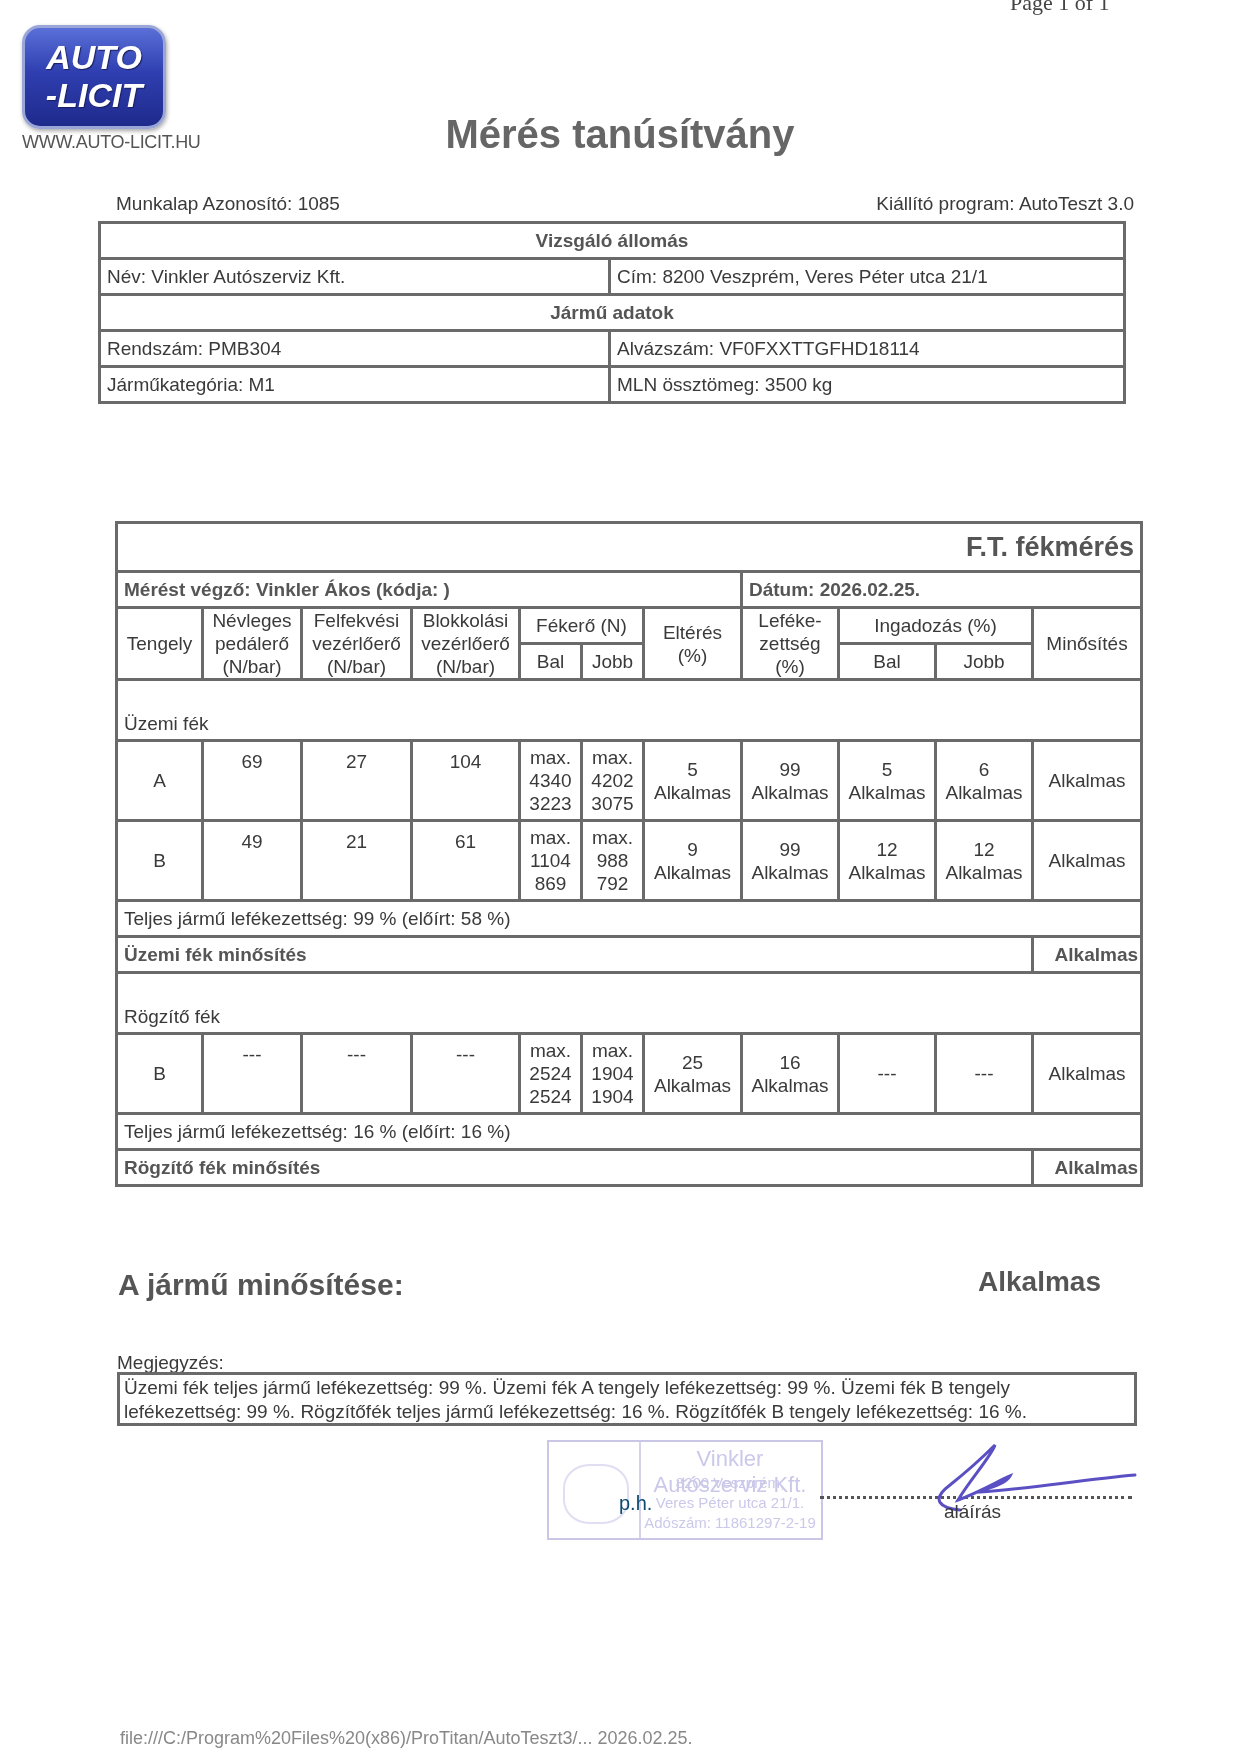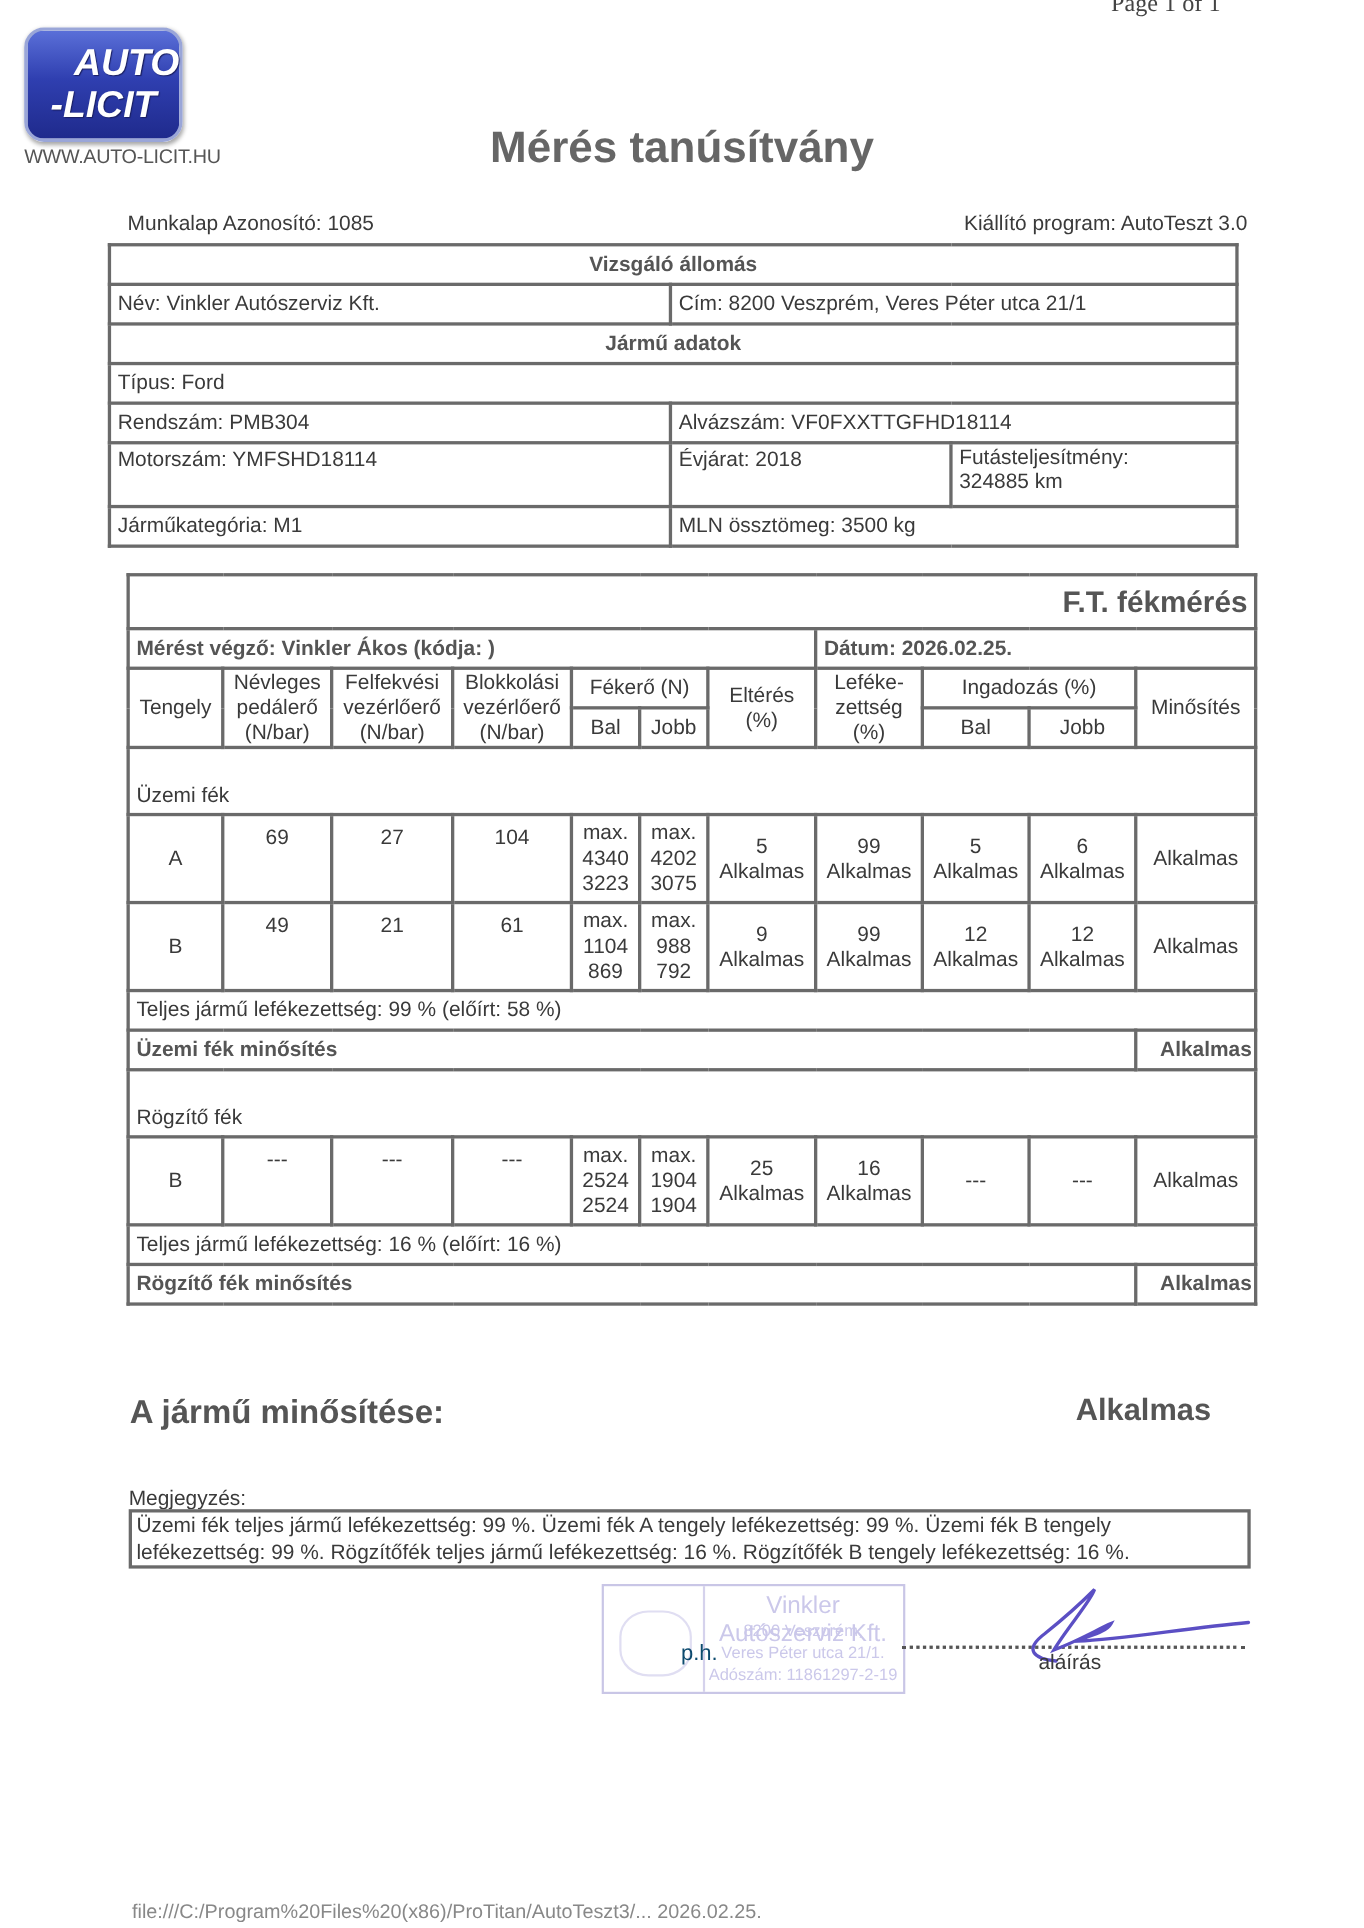--- a/index.html
+++ b/index.html
@@ -10,21 +10,21 @@
   
   .page-num { left: 1010px; top: -10px; font-family: "Liberation Serif", serif; font-size: 22px; color: #444; }
 
   
   .logo { left: 22px; top: 25px; width: 138px; height: 98px; border-radius: 18px;
           background: linear-gradient(180deg, #5a6fd8 0%, #2f3fb0 45%, #1f2a8c 100%);
           border: 3px solid #9aa6d8; box-shadow: 1px 2px 4px rgba(0,0,0,0.35); }
   .logo-text { position: absolute; left: 0; right: 0; text-align: center; color: #fff;
                font-weight: bold; font-style: italic; font-size: 34px; line-height: 34px;
                letter-spacing: 0px; text-shadow: 1px 1px 1px #1a1f60; }
-  .logo-line1 { top: 12px; text-align: right; }
+  .logo-line1 { top: 12px; }
   .logo-line2 { top: 50px; }
   .logo-url { left: 22px; top: 132px; font-size: 18px; color: #555; letter-spacing: -0.3px; }
 
   .title { left: 0; width: 1240px; top: 112px; text-align: center; font-size: 40px;
            font-weight: bold; color: #666; }
 
   .meta-left { left: 116px; top: 193px; font-size: 19px; color: #3a3a3a; }
   .meta-right { right: 106px; top: 193px; font-size: 19px; color: #3a3a3a; }
 
   
@@ -97,33 +97,22 @@
         <td colspan="3" class="hdr">Vizsgáló állomás</td>
       </tr>
   <tr style="height:36px">
     <td>Név: Vinkler Autószerviz Kft.</td>
     <td colspan="2">Cím: 8200 Veszprém, Veres Péter utca 21/1</td>
   </tr>
   <tr style="height:36px">
         <td colspan="3" class="hdr">Jármű adatok</td>
       </tr>
   <tr style="height:36px">
-        <td colspan="3">Típus: Ford</td>
-      </tr>
-  <tr style="height:36px">
     <td>Rendszám: PMB304</td>
     <td colspan="2">Alvázszám: VF0FXXTTGFHD18114</td>
-  </tr>
-  <tr style="height:58px">
-    <td style="vertical-align:top;padding-top:4px">Motorszám: YMFSHD18114</td>
-    <td style="vertical-align:top;padding-top:4px">Évjárat: 2018</td>
-    <td style="vertical-align:top;padding-top:2px;line-height:22px">
-      <div>Futásteljesítmény:</div>
-      <div>324885 km</div>
-    </td>
   </tr>
   <tr style="height:36px">
     <td>Járműkategória: M1</td>
     <td colspan="2">MLN össztömeg: 3500 kg</td>
   </tr>
 </tbody>
   </table>
 
 <table class="grid brk">
   <colgroup>

